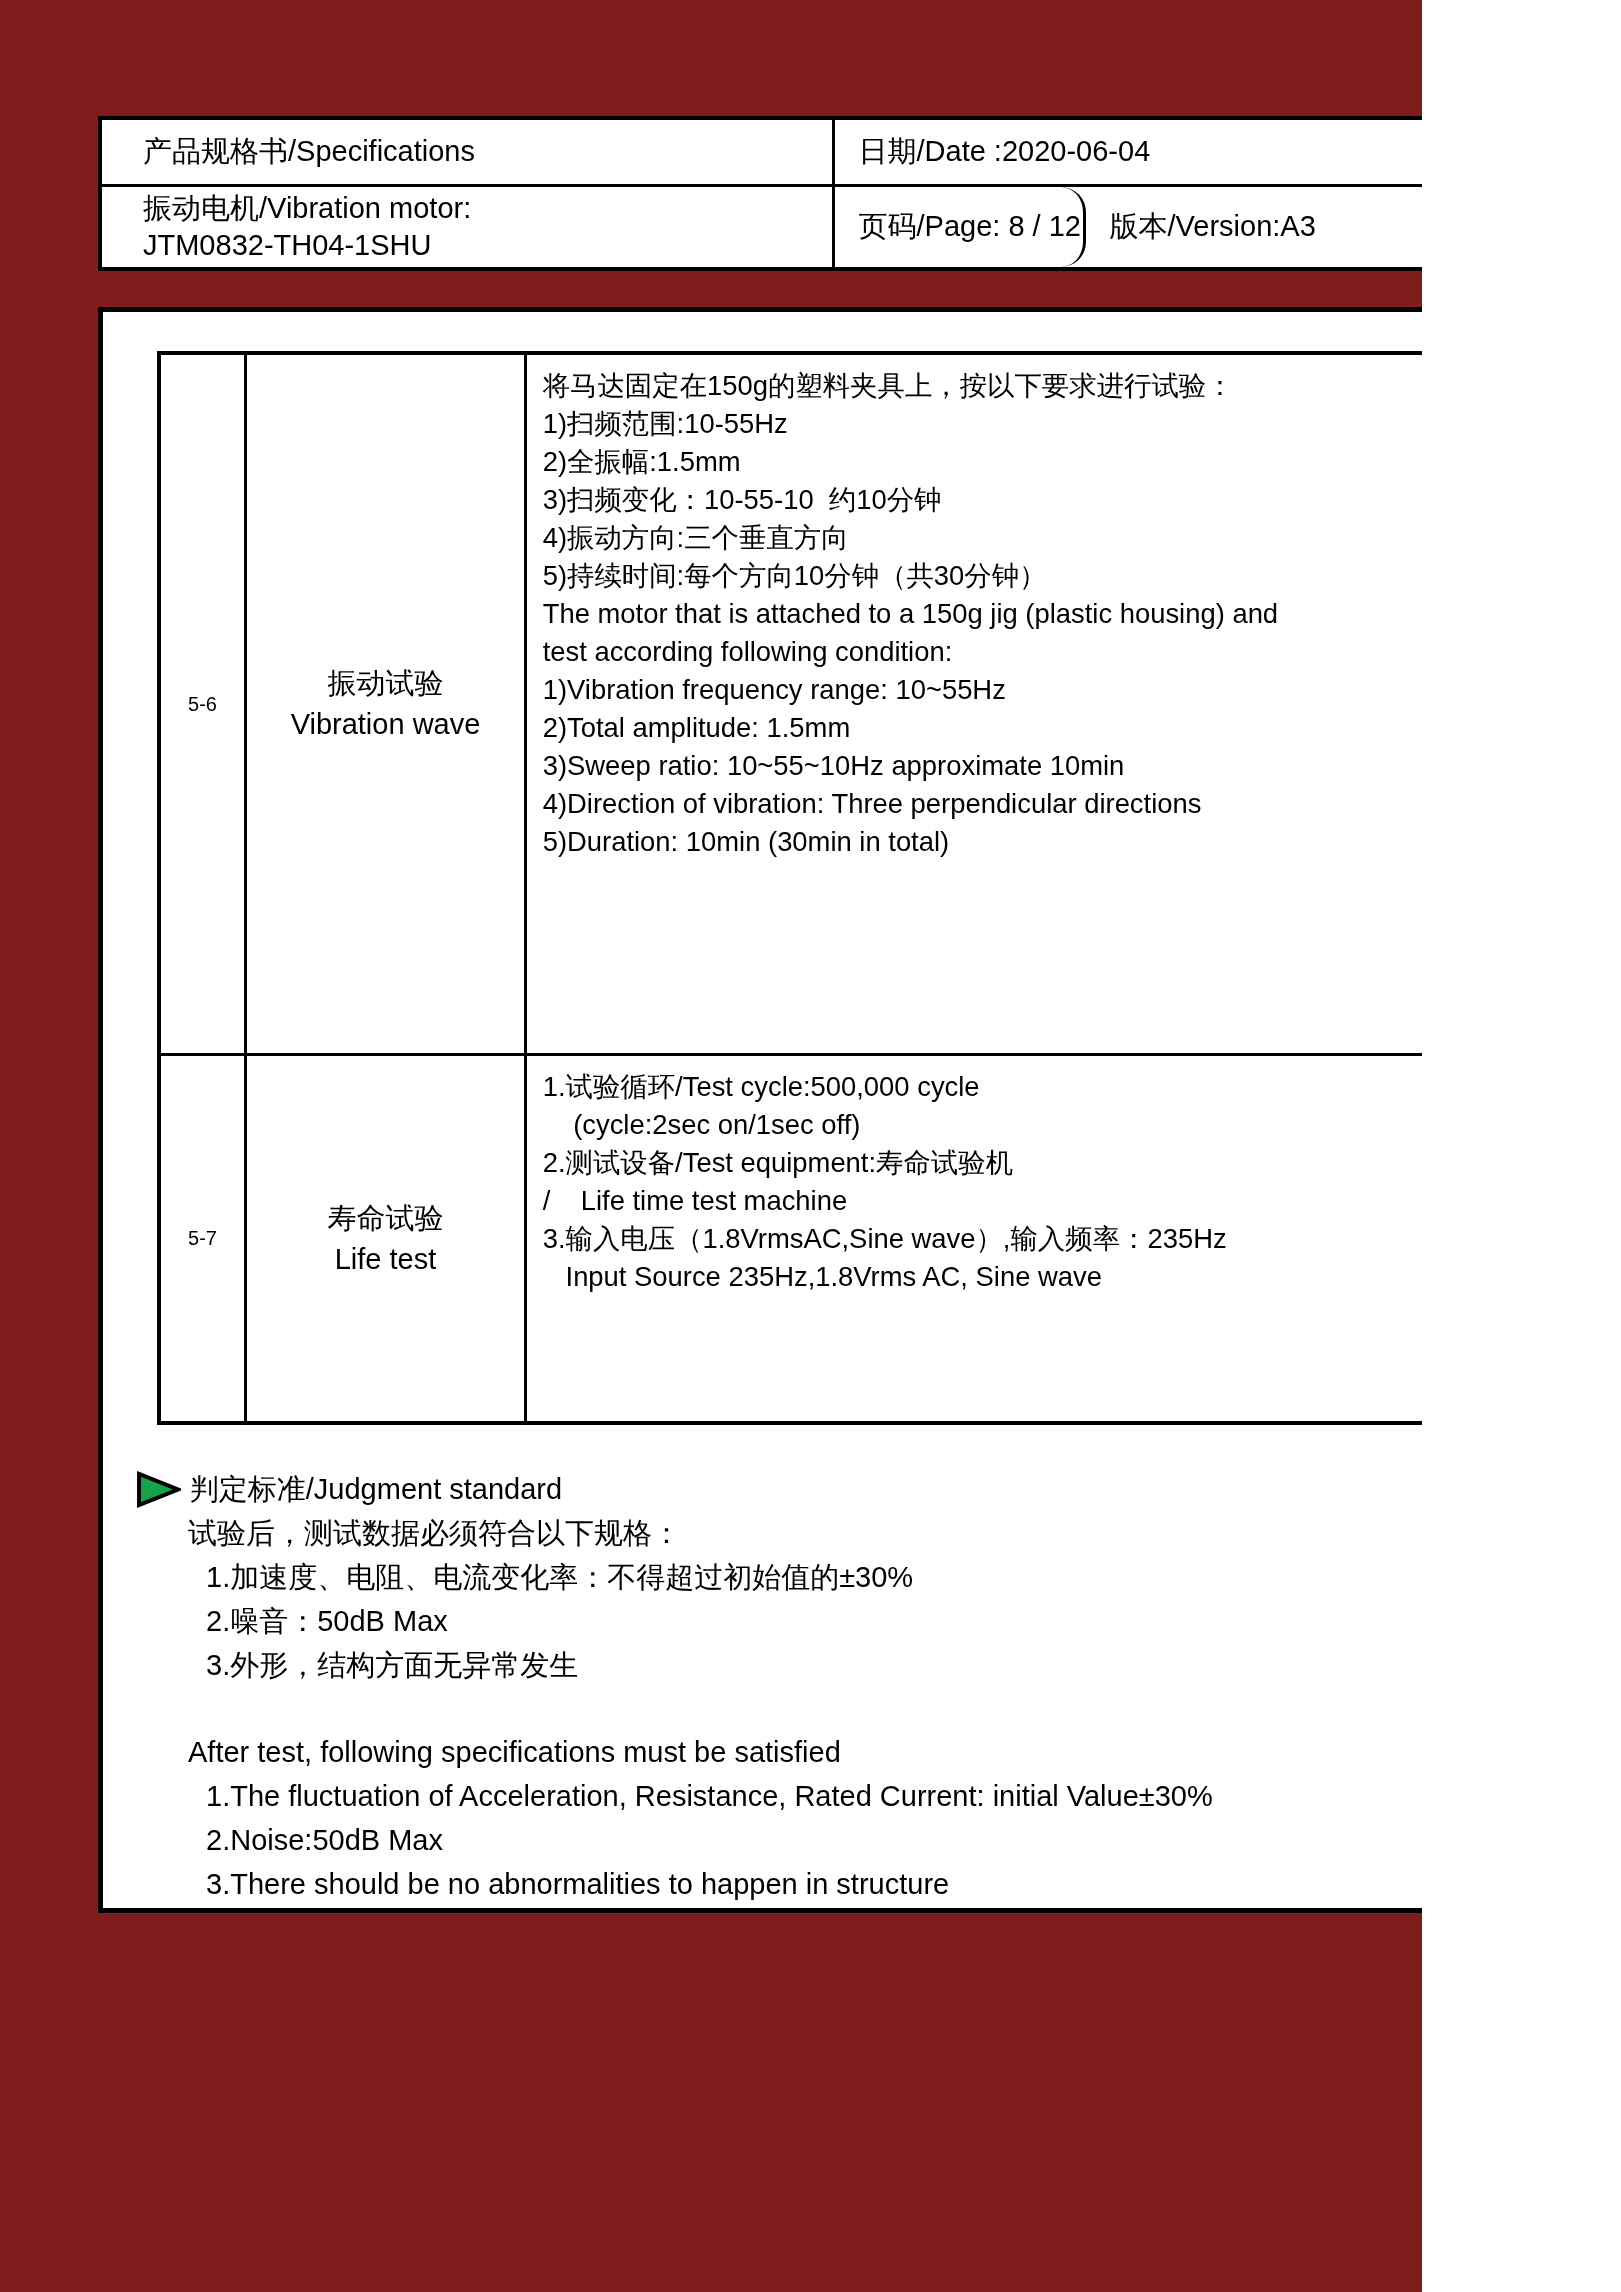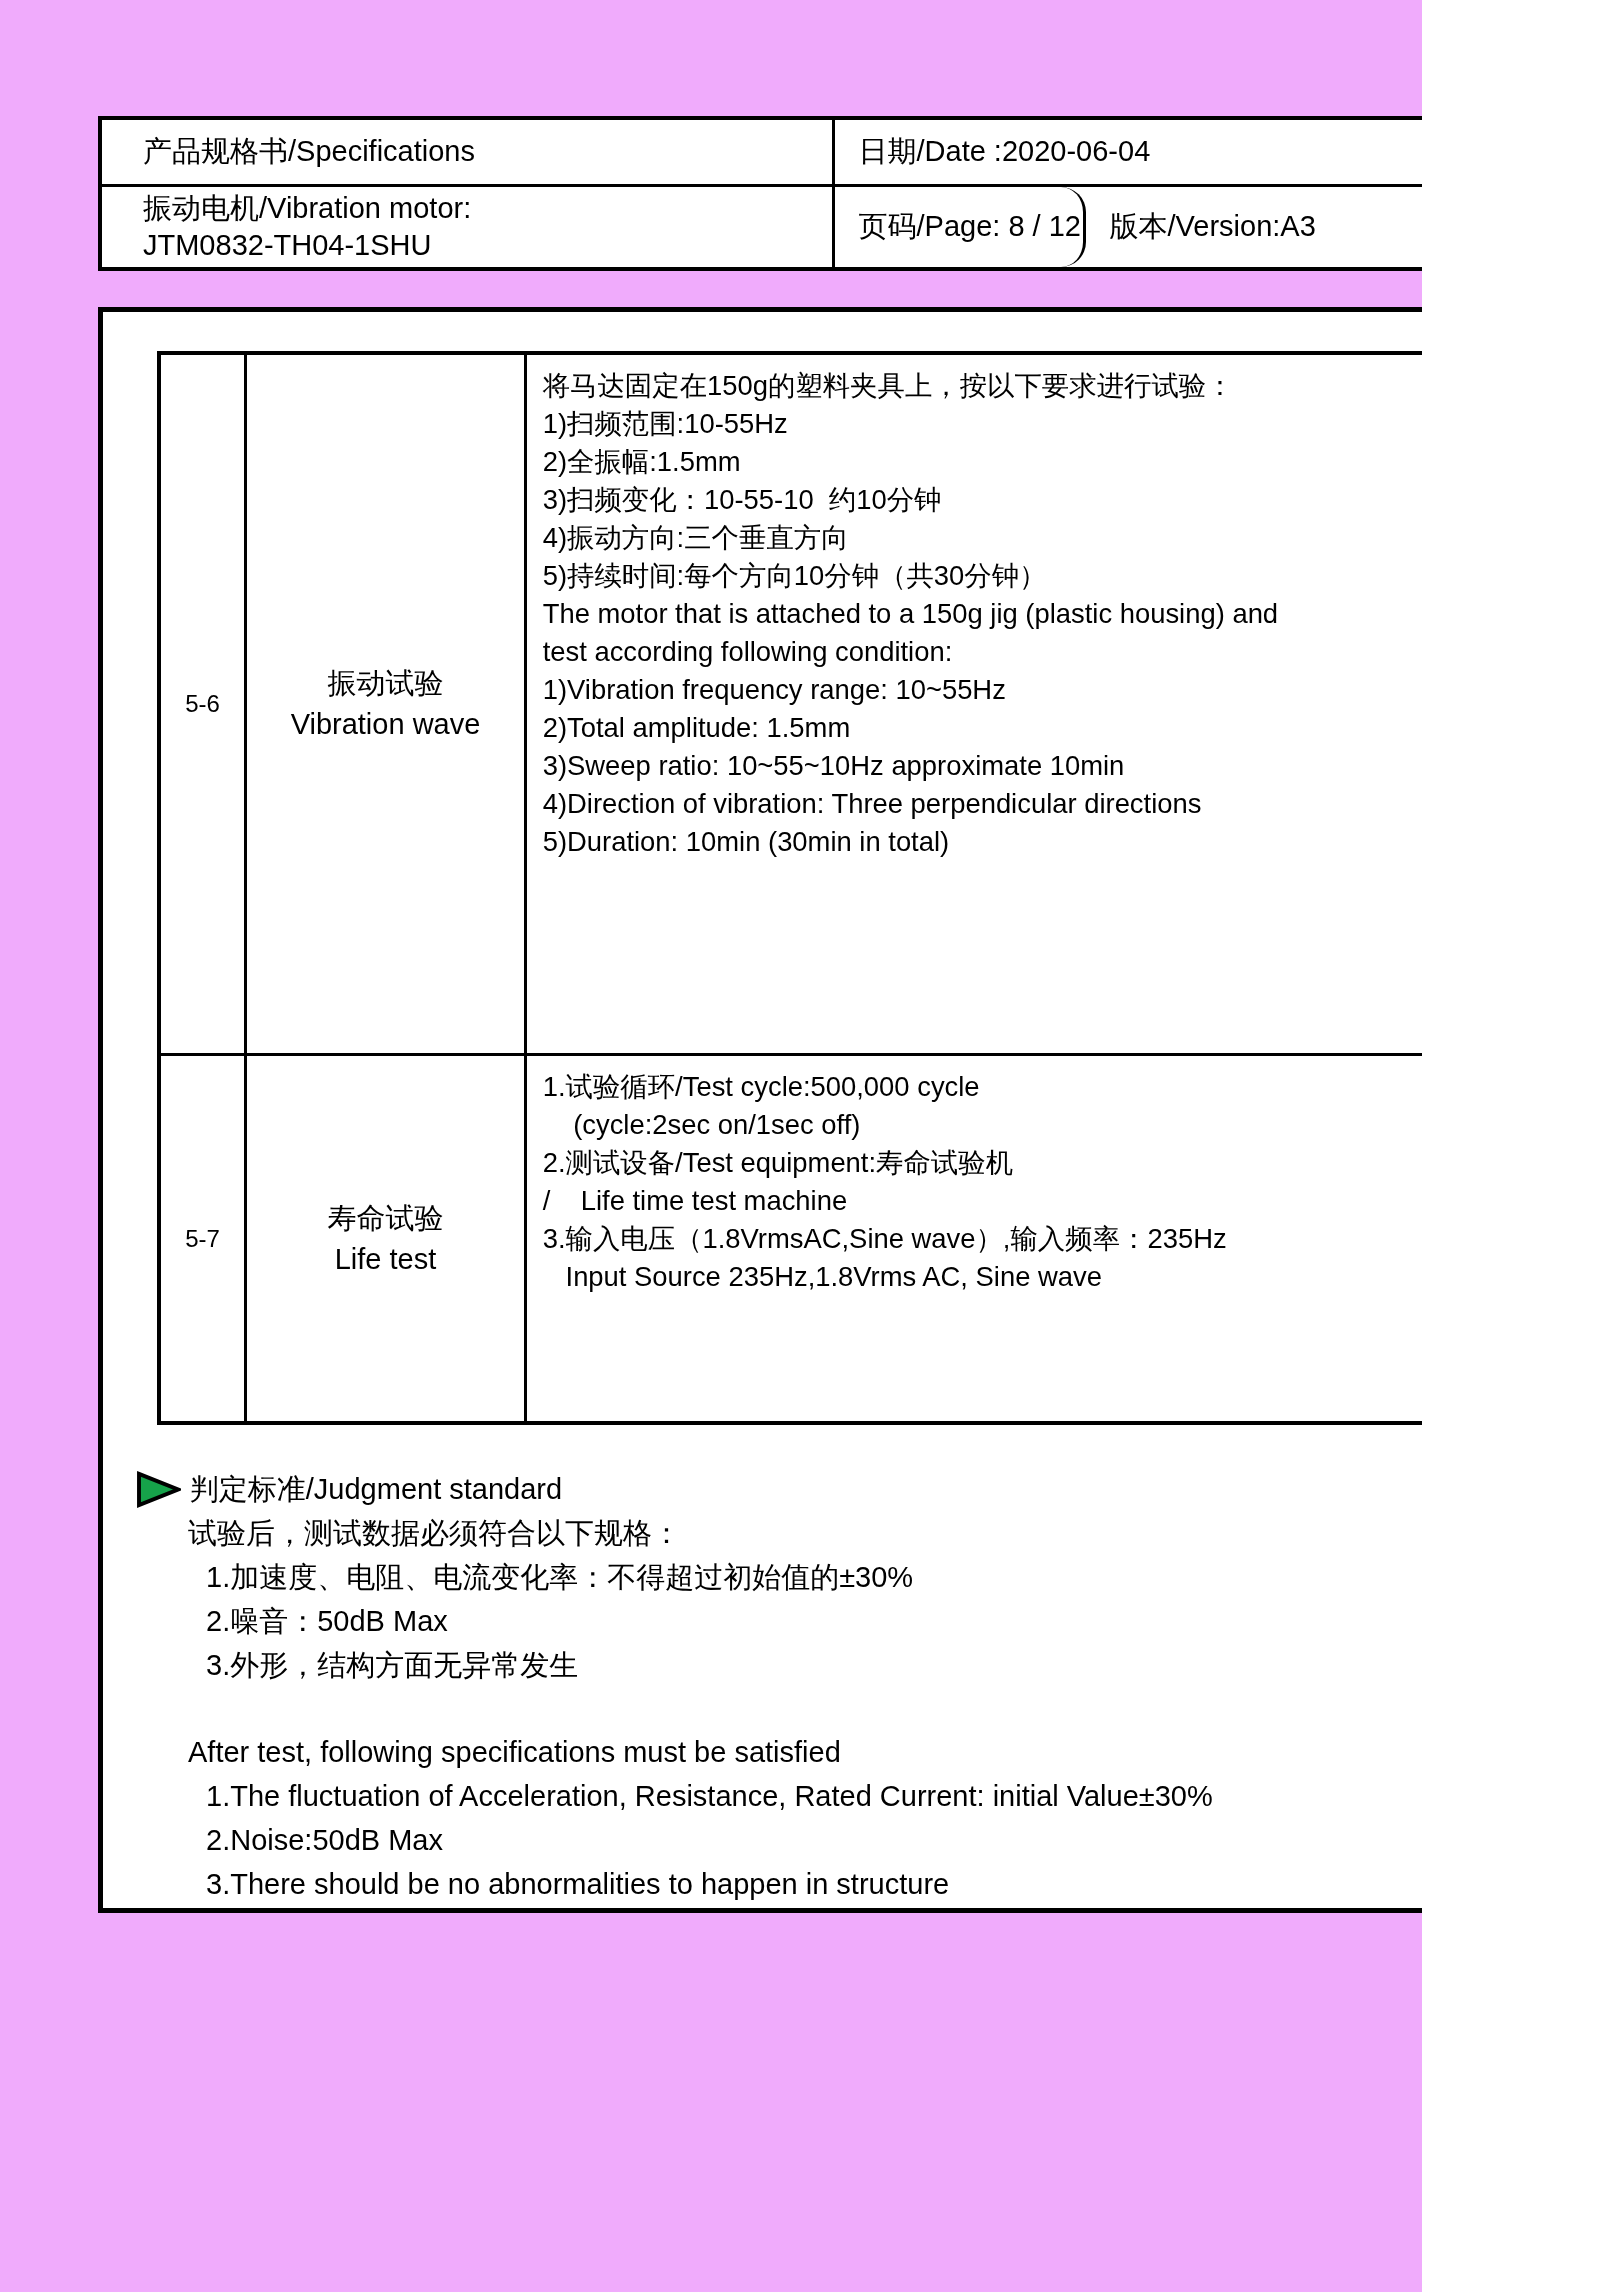--- a/index.html
+++ b/index.html
@@ -1,17 +1,17 @@
 <!DOCTYPE html>
 <html><head>
 <meta charset="utf-8">
 <style>
   html, body { margin:0; padding:0; background:#ffffff; }
   .page {
-    position:relative; width:1422px; height:2293px; background:#f0abfc;
+    position:relative; width:1422px; height:2293px; background:#7f1d1d;
     font-family:"Liberation Sans", sans-serif; color:#000;
     overflow:hidden;
   }
 
   
   .header-table {
     position:absolute; left:98px; top:116px; width:1374px;
     border:4.9px solid #000;
     display:grid;
     grid-template-columns:733px 251px auto;
@@ -34,21 +34,21 @@
 
   
   .spec-table {
     position:absolute; left:54px; top:39px; width:1290px;
     border:4.9px solid #000;
     display:grid;
     grid-template-columns:86px 280px auto;
     grid-template-rows:701px 365px;
   }
   .s-id   { display:flex; align-items:center; justify-content:center;
-            border-right:3.9px solid #000; font-size:24px; }
+            border-right:3.9px solid #000; font-size:20px; }
   .s-name { display:flex; flex-direction:column; align-items:center; justify-content:center;
             border-right:3.9px solid #000; font-size:29px; line-height:41px; text-align:left; }
   .s-desc { display:flex; flex-direction:column; justify-content:flex-start;
             padding:11.8px 5.9px 11.8px 15.7px; font-size:27.4px; line-height:38px; }
   .rb { border-bottom:3.9px solid #000; }
   .s-desc .line, .j-items .line { white-space:pre-wrap; }
 
   
   .judgment { position:absolute; left:33px; top:1155px; font-size:29px; line-height:44px; }
   .j-title-row { display:flex; align-items:center; gap:8.8px; }

